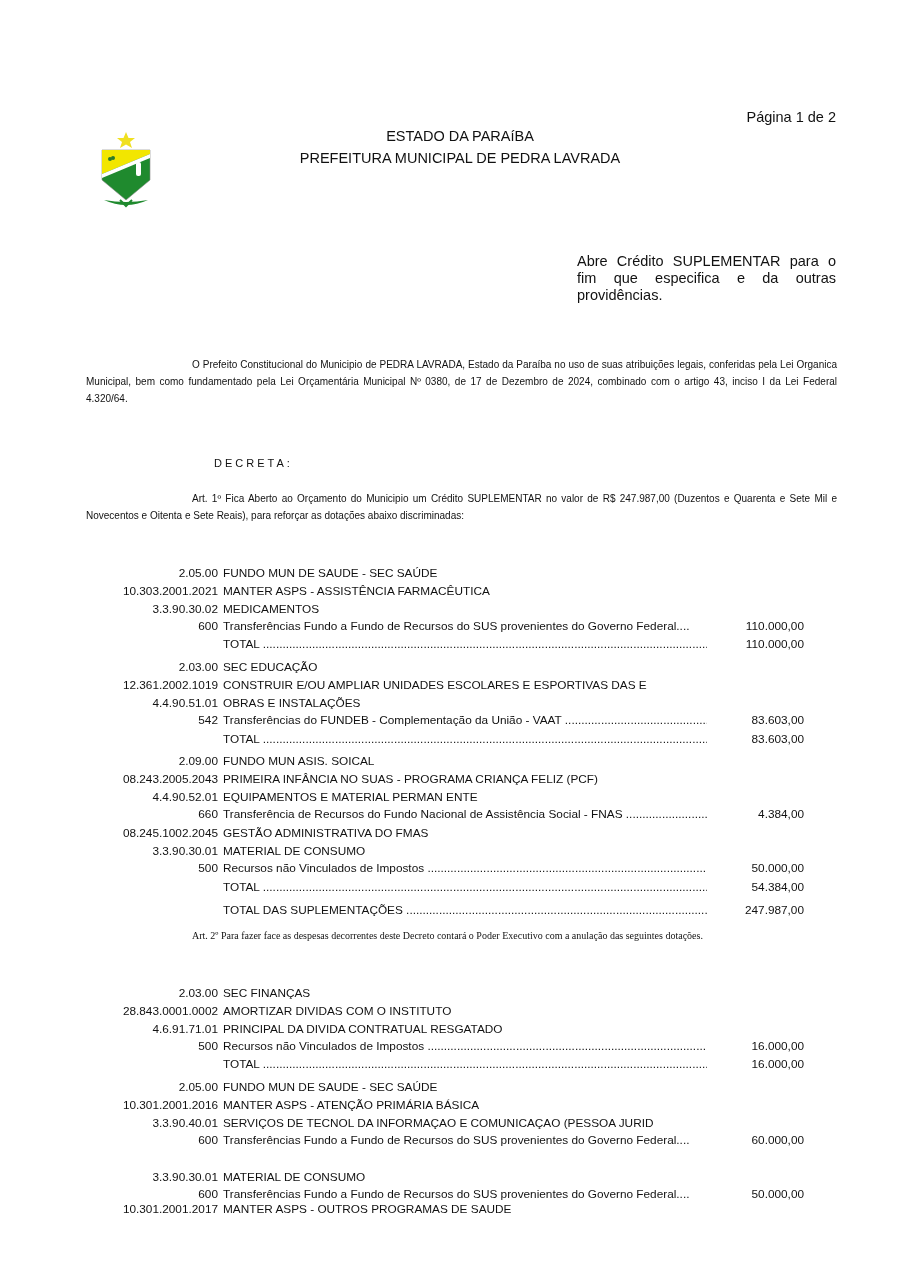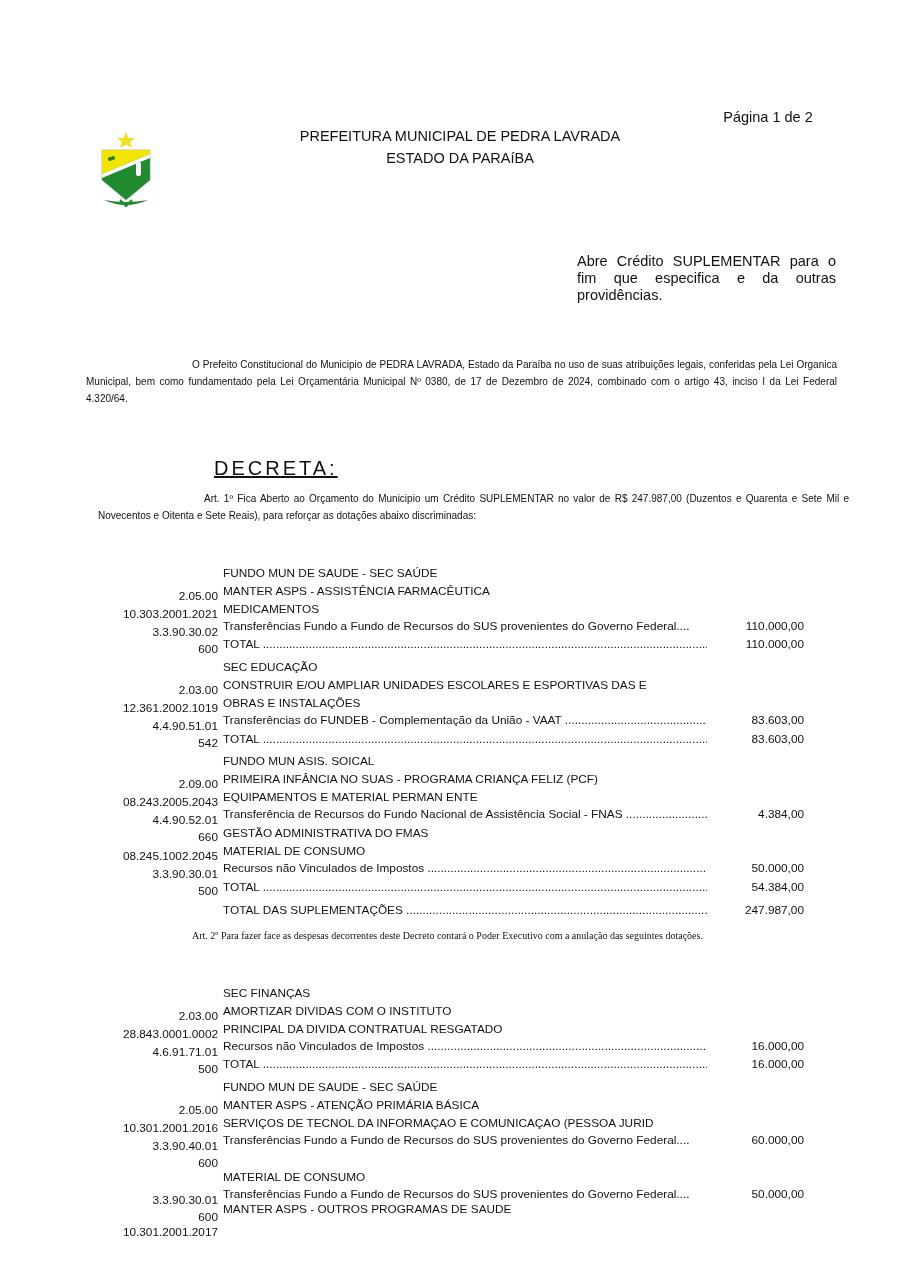--- a/index.html
+++ b/index.html
@@ -1,27 +1,27 @@
 <!DOCTYPE html>
 <html><head>
 <meta charset="utf-8">
 <style>
   html, body { margin: 0; padding: 0; background: #ffffff; }
   body { width: 900px; height: 1273px; position: relative; overflow: hidden;
          font-family: "Liberation Sans", sans-serif; color: #111; }
   .abs { position: absolute; }
-  .page-num { left: 700px; top: 109px; width: 136px; text-align: center; font-size: 14.5px; }
+  .page-num { left: 700px; top: 109px; width: 136px; text-align: right; font-size: 14.5px; }
   .header { left: 250px; top: 125px; width: 420px; text-align: center; font-size: 14.5px; line-height: 22px; }
   .logo { left: 98px; top: 130px; width: 56px; height: 78px; }
   .ementa { left: 577px; top: 253px; width: 259px; font-size: 14.5px; line-height: 17px; text-align: justify; }
   .para { left: 86px; width: 751px; font-size: 10px; line-height: 17px; text-align: justify; }
   .indent { display: inline-block; width: 106px; }
-  .decreta { left: 214px; top: 457px; font-size: 20px; letter-spacing: 3px; text-decoration: underline; }
+  .decreta { left: 214px; top: 457px; font-size: 11px; letter-spacing: 3px; }
   .row { position: absolute; left: 86px; width: 760px; height: 18px; font-size: 11.8px; line-height: 18px; }
-  .row .code { position: absolute; left: 0; width: 132px; text-align: right; margin-top: 23px; }
+  .row .code { position: absolute; left: 0; width: 132px; text-align: right; }
   .row .desc { position: absolute; left: 137px; width: 484px; white-space: nowrap; overflow: hidden; }
   .row .desc.dots::after { content: " ..........................................................................................................................................................................................................................."; }
   .row .val { position: absolute; left: 630px; width: 88px; text-align: right; }
 </style>
 </head>
 <body>
 
 <div class="abs page-num">Página 1 de 2</div>
 
 <div class="abs logo">
@@ -32,33 +32,33 @@
     <path d="M4,44 L52,24 L52,28 L4,48 Z" fill="#ffffff"></path>
     <circle cx="12" cy="29" r="2" fill="#2a7a2a"></circle>
       <circle cx="15" cy="28" r="2" fill="#2a7a2a"></circle>
     <rect x="38" y="32" width="5" height="14" rx="2" fill="#ffffff"></rect>
     <path d="M6,70 Q28,80 50,70 Q28,74 6,70 Z" fill="#1f8a2e"></path>
     <path d="M22,70 L28,76 L34,70" stroke="#1f8a2e" stroke-width="2" fill="none"></path>
   </svg>
 </div>
 
 <div class="abs header">
+  <div>ESTADO  DA PARAíBA</div>
   <div>PREFEITURA MUNICIPAL DE PEDRA LAVRADA</div>
-  <div>ESTADO  DA PARAíBA</div>
 </div>
 
 <div class="abs ementa">Abre Crédito SUPLEMENTAR para o fim que especifica e da outras providências.</div>
 
 <div class="abs para" style="top:356px;">
   <span class="indent"></span><span>O Prefeito Constitucional do Municipio de PEDRA LAVRADA, Estado da Paraíba no uso de suas atribuições legais, conferidas pela Lei Organica Municipal, bem como fundamentado pela Lei Orçamentária Municipal Nº 0380, de 17 de Dezembro de 2024, combinado com o artigo 43, inciso I da Lei Federal 4.320/64.</span>
 </div>
 
 <div class="abs decreta">DECRETA:</div>
 
-<div class="abs para" style="top:490px;margin-left:12px;">
+<div class="abs para" style="top:490px;">
   <span class="indent"></span><span>Art. 1º Fica Aberto ao Orçamento do Municipio um Crédito SUPLEMENTAR no valor de R$ 247.987,00 (Duzentos e Quarenta e Sete Mil e Novecentos e Oitenta e Sete Reais), para reforçar as dotações abaixo discriminadas:</span>
 </div>
 
 <div id="sup-table">
     <div class="row" style="top: 564px;">
       <span class="code">2.05.00</span>
       <span class="desc">FUNDO MUN DE SAUDE - SEC SAÚDE</span>
       <span class="val"></span>
     </div>
     <div class="row" style="top: 582px;">

